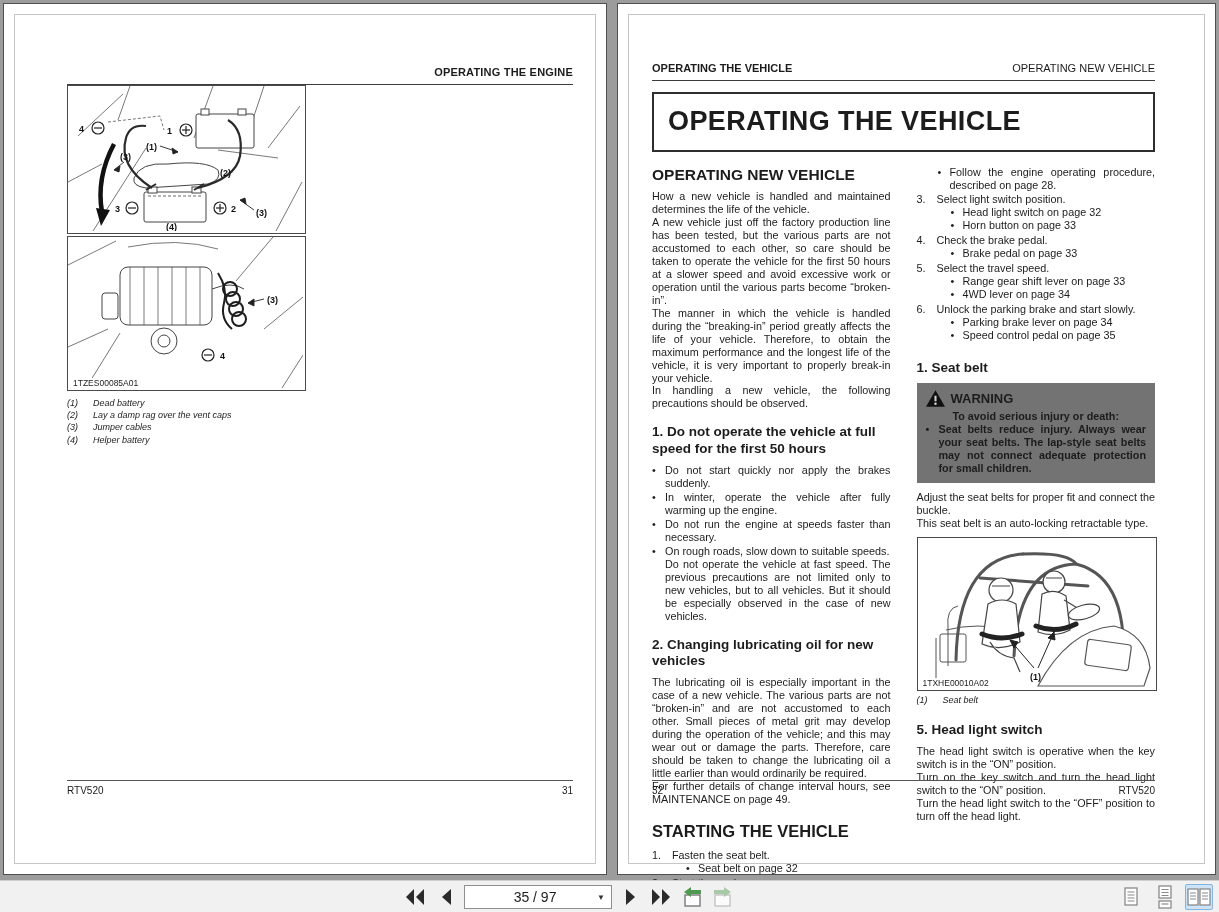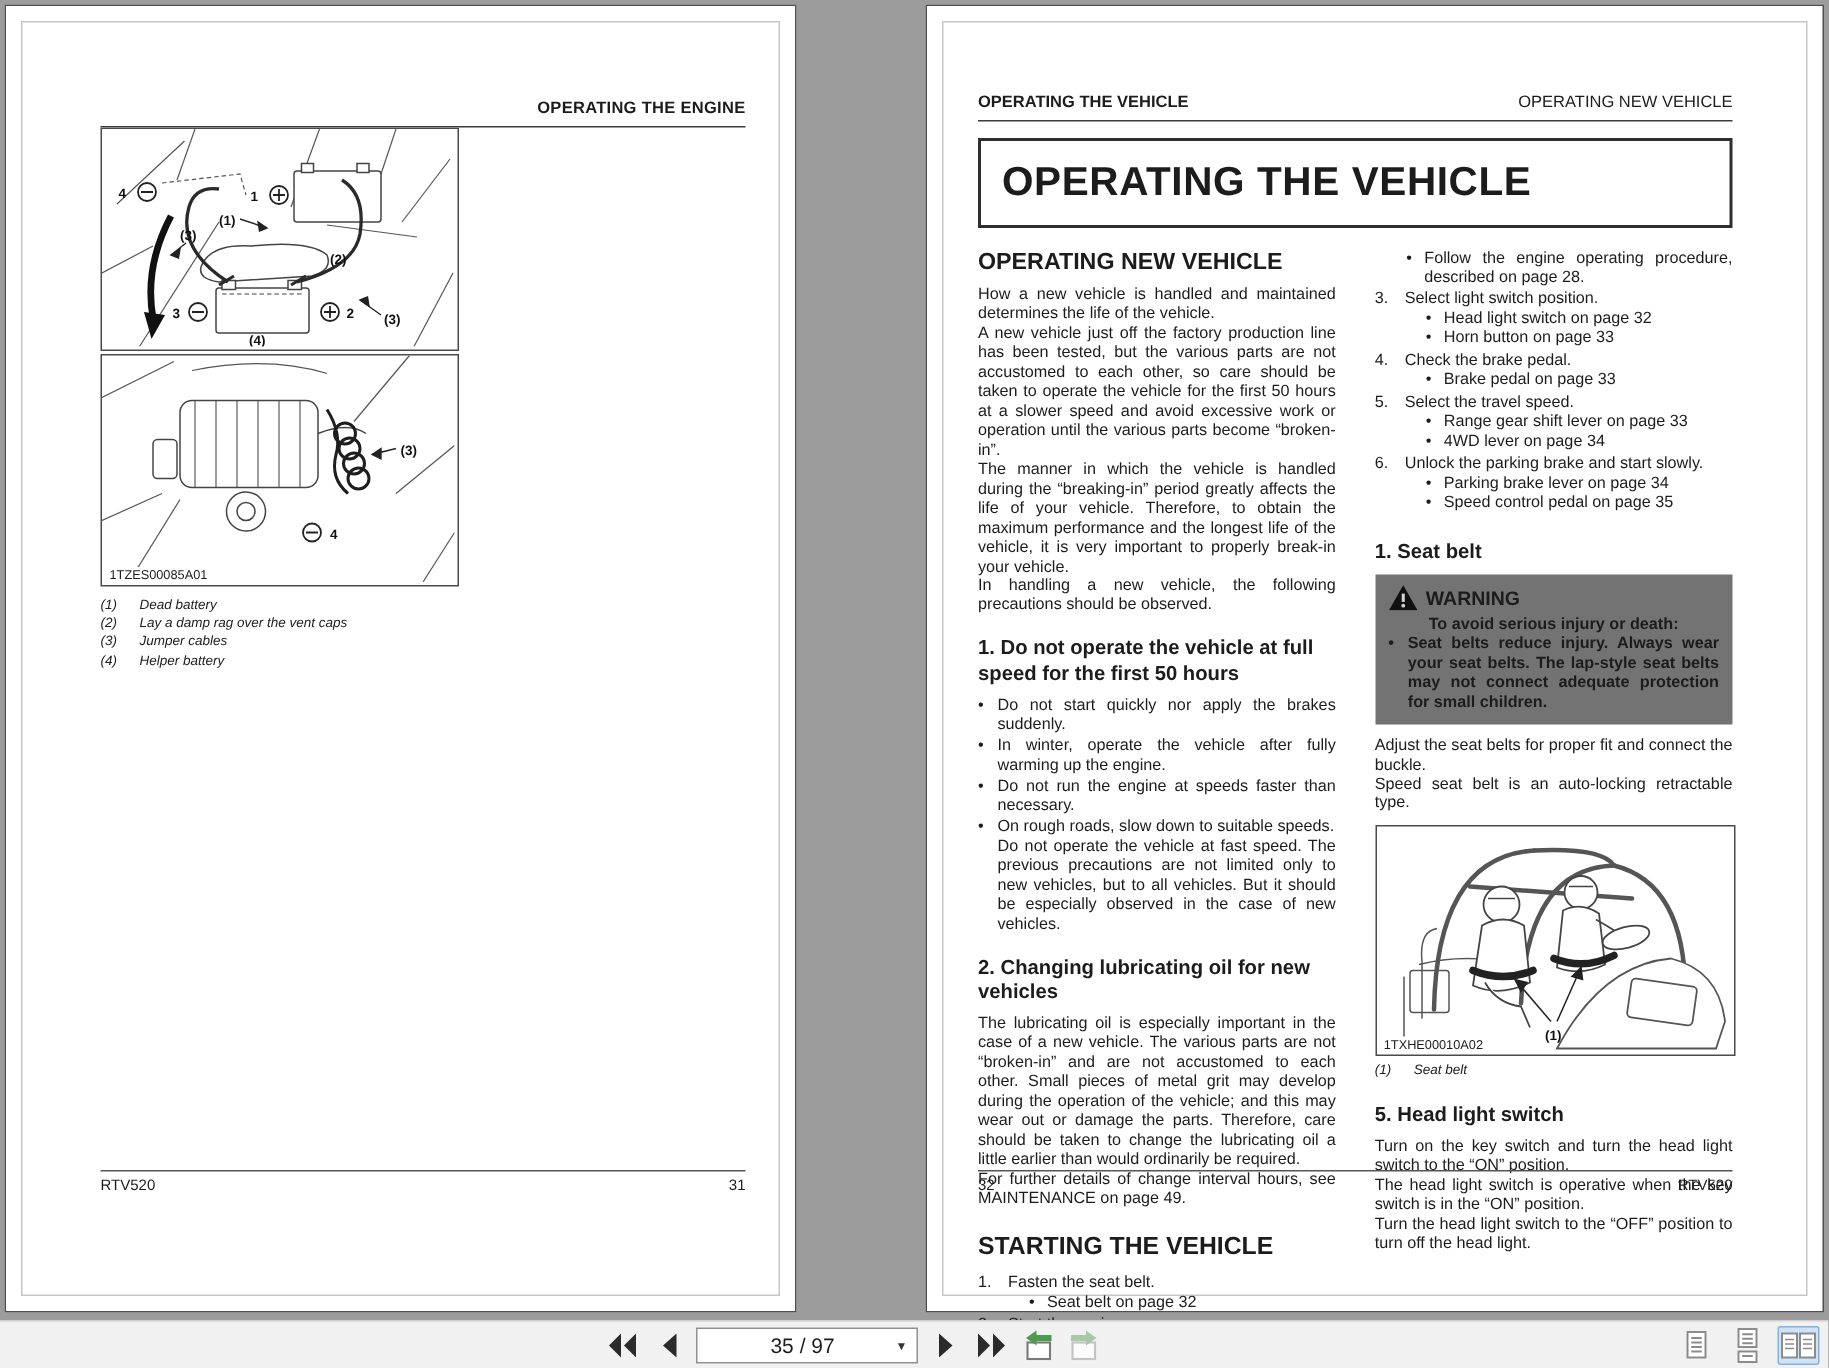--- a/index.html
+++ b/index.html
@@ -1,18 +1,18 @@
 <!DOCTYPE html>
 <html><head>
 <meta charset="utf-8">
 <style>
   html,body{margin:0;padding:0;overflow:hidden;}
   body{width:1219px;height:912px;background:#9c9c9c;font-family:"Liberation Sans",sans-serif;position:relative;color:#1c1c1c;}
   .page-panel{position:absolute;top:3px;height:872px;background:#ffffff;border:1px solid #4f4f4f;box-sizing:border-box;}
-  #left-panel{left:3px;width:528px;}
+  #left-panel{left:3px;width:604px;}
   #right-panel{left:617px;width:599px;}
   .page-edge{position:absolute;left:10px;right:10px;top:10px;bottom:10px;border:1px solid #c6c6c6;}
 
   
   .lp-content{position:absolute;left:63px;right:33px;top:62px;bottom:28px;font-size:10.8px;line-height:1.2;}
   .running-head{font-weight:bold;font-size:11px;text-align:right;letter-spacing:.2px;}
   .head-rule{border-bottom:1.5px solid #3c3c3c;margin-top:5px;}
   .step-row{display:flex;margin-top:16px;}
   .step-num{width:21px;flex:none;}
   .step-text{flex:1;text-align:justify;}
@@ -366,21 +366,21 @@
             <span>WARNING</span>
           </div>
           <div class="warn-lead">To avoid serious injury or death:</div>
           <div class="warn-bullet">
             <span class="d">•</span>
             <span class="t">Seat belts reduce injury. Always wear your seat belts. The lap-style seat belts may not connect adequate protection for small children.</span>
           </div>
         </div>
 
         <p class="para">Adjust the seat belts for proper fit and connect the buckle.</p>
-        <p class="para">Speed seat belt is an auto-locking retractable type.</p>
+        <p class="para">This seat belt is an auto-locking retractable type.</p>
 
         <div class="figure-box" style="height:152px;margin-top:8px;width:100%;">
           <svg width="236" height="150" viewBox="0 0 236 150">
 
             <g stroke="#555" stroke-width="3" fill="none" stroke-linecap="round">
               <path d="M38,122 Q40,20 105,16"></path>
               <path d="M96,118 Q100,28 158,26"></path>
               <path d="M105,16 Q150,14 158,26"></path>
               <path d="M158,26 Q214,40 204,140"></path>
               <path d="M62,40 L170,48"></path>
@@ -427,22 +427,22 @@
             <text x="112" y="142" font-size="9" font-weight="bold" fill="#111" font-family="Liberation Sans, sans-serif">(1)</text>
           </svg>
           <div class="fig-caption">1TXHE00010A02</div>
         </div>
         <div class="fig-legend-r">
           <span class="n">(1)</span>
           <span>Seat belt</span>
         </div>
 
         <div class="h3" style="margin-top:16px;">5. Head light switch</div>
+        <p class="para">The head light switch is operative when the key switch is in the “ON” position.</p>
         <p class="para">Turn on the key switch and turn the head light switch to the “ON” position.</p>
-        <p class="para">The head light switch is operative when the key switch is in the “ON” position.</p>
         <p class="para">Turn the head light switch to the “OFF” position to turn off the head light.</p>
       </div>
     </div>
   </div>
 
   <div class="page-foot-r">
     <div class="foot-rule"></div>
     <div class="foot-row">
       <span>32</span>
       <span>RTV520</span>

